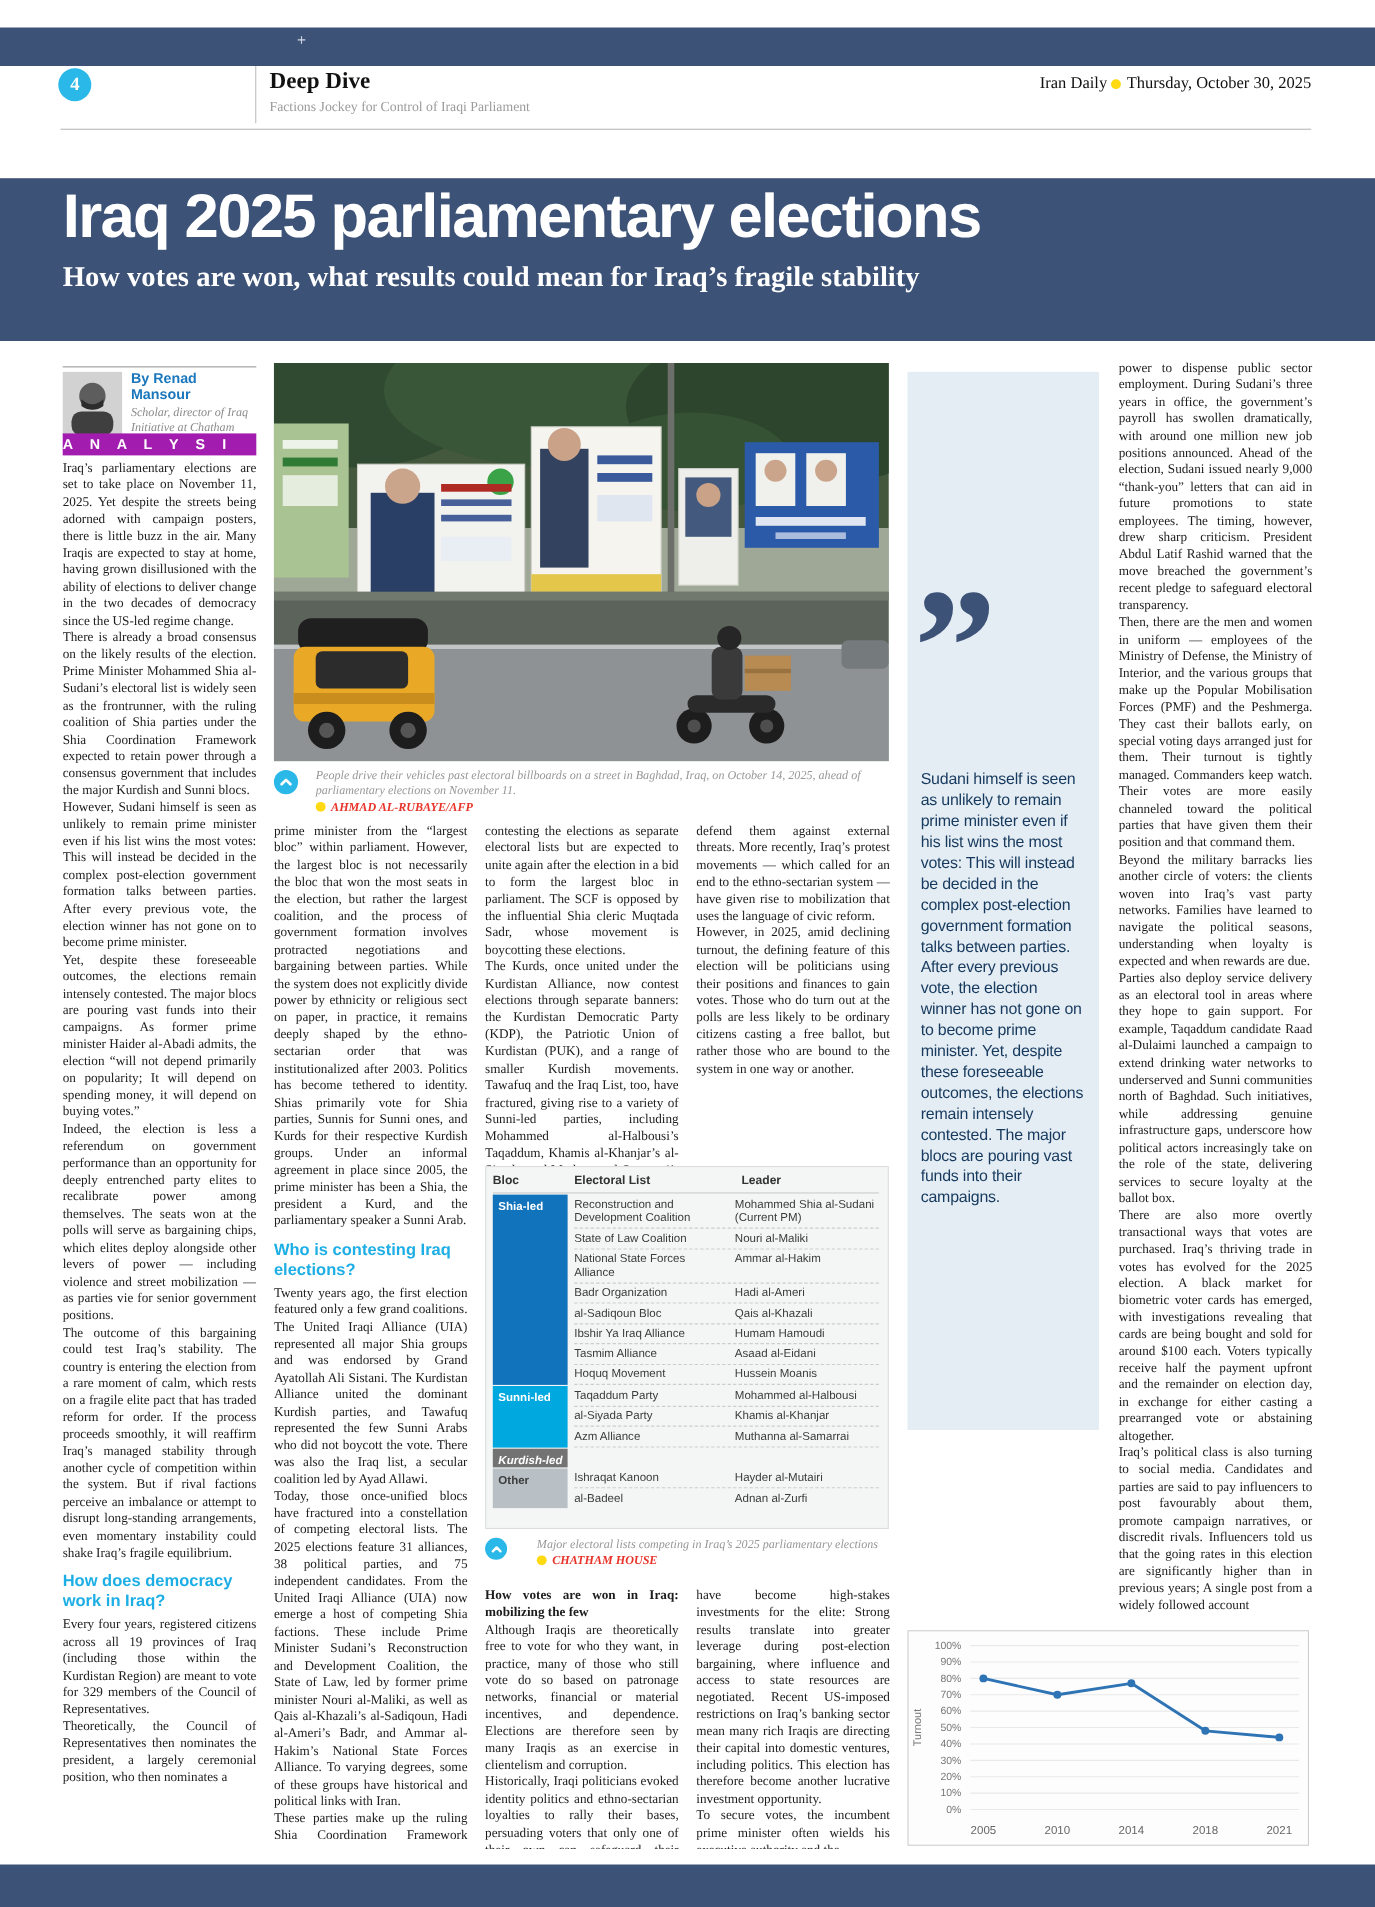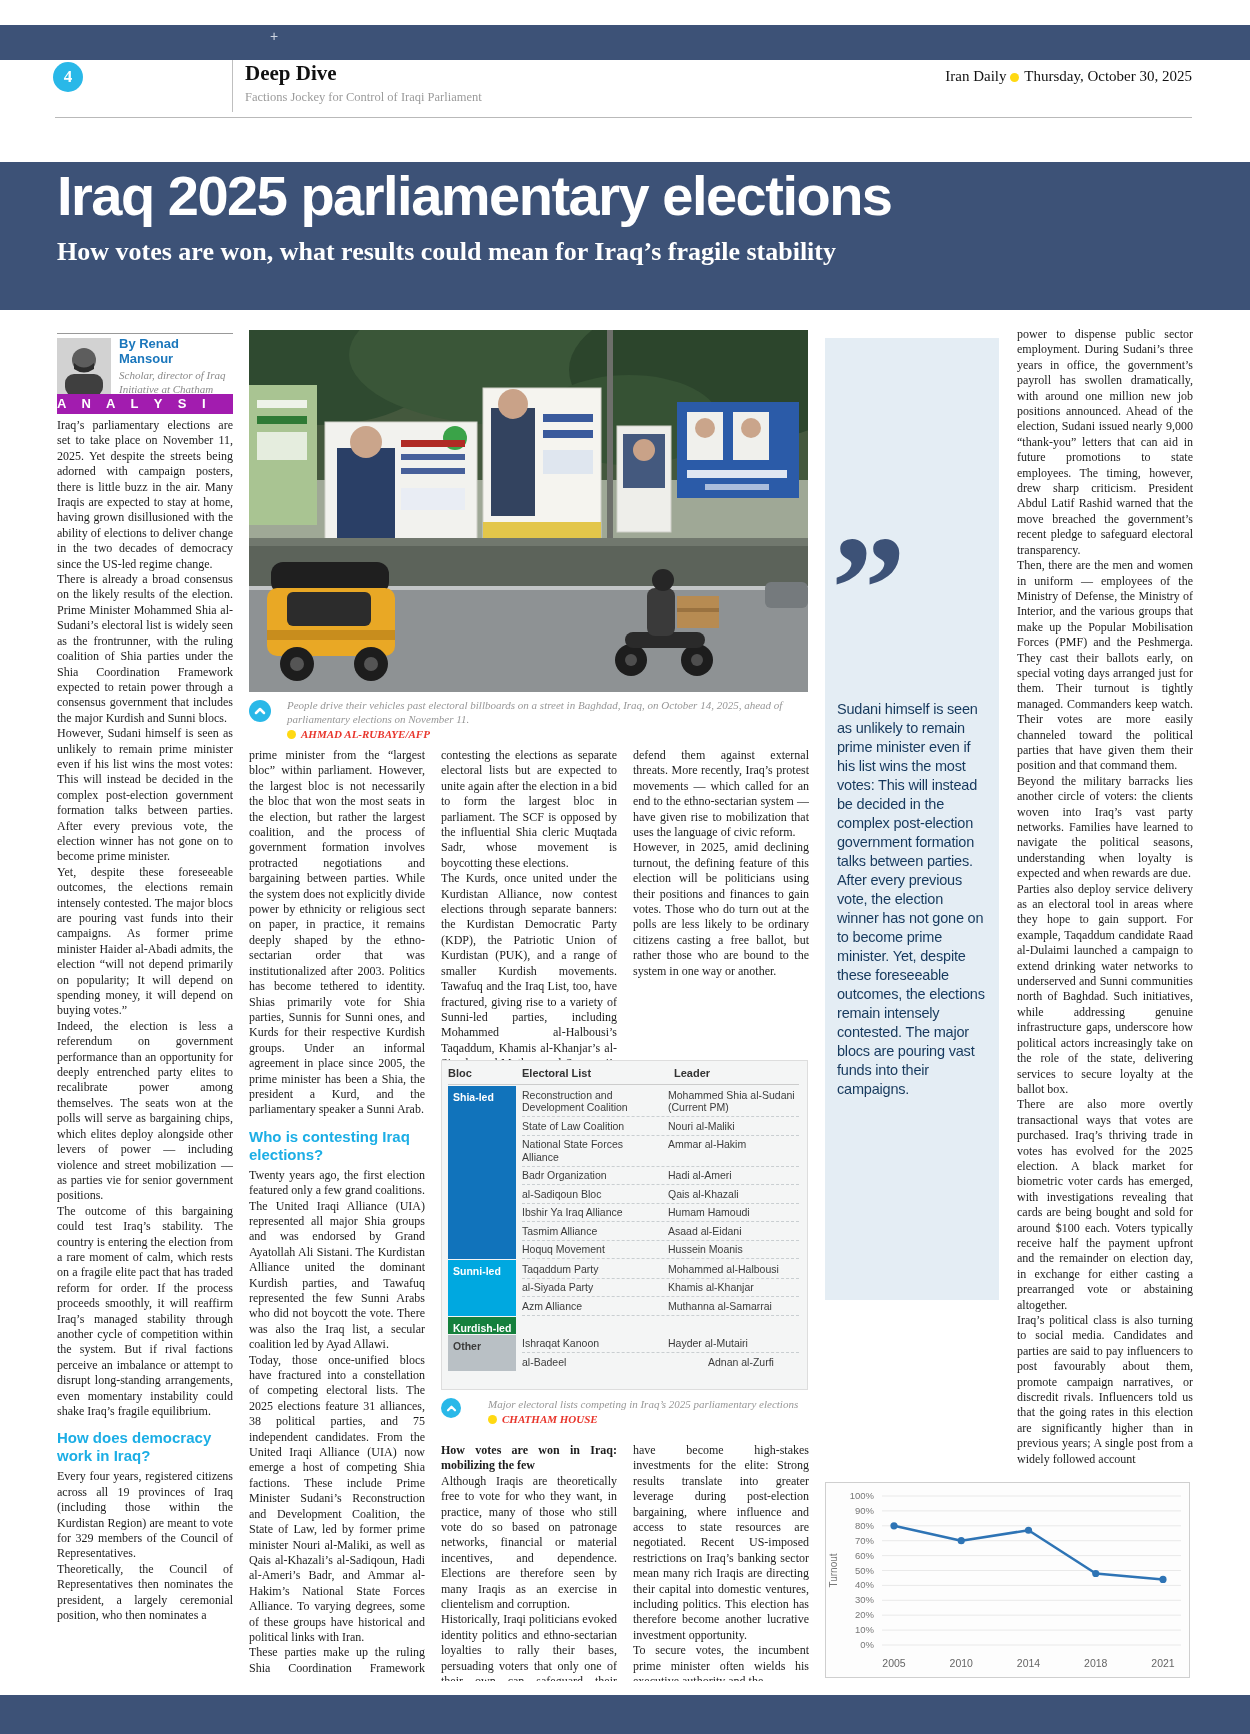--- a/index.html
+++ b/index.html
@@ -65,26 +65,26 @@
          font:bold 11px "Liberation Sans",sans-serif;color:#333;}
   .th-bloc{width:74px;}
   .th-list{width:152px;}
   .th-leader{flex:1;}
   .bloc{display:flex;margin-bottom:1px;}
   .bloc-cell{width:68px;margin-right:6px;color:#fff;font:bold 10.5px "Liberation Sans",sans-serif;
              padding:5px 0 0 5px;box-sizing:border-box;}
   .bloc-rows{flex:1;display:flex;flex-direction:column;}
   .trow{display:flex;border-bottom:1px dashed #c9ced1;padding:2.5px 0;min-height:12px;
         font:10.5px/12.5px "Liberation Sans",sans-serif;color:#3c3c3c;align-items:flex-start;}
-  .bloc:last-child .trow:last-child{border-bottom:none;gap:40px;}
+  .bloc:last-child .trow:last-child{border-bottom:none;}
   .td-list{width:146px;padding-right:6px;box-sizing:border-box;}
   .td-leader{flex:1;}
   .bg-shia{background:#1173bb;}
   .bg-sunni{background:#00a8e0;}
-  .bg-kurd{background:#15803d;}
+  .bg-kurd{background:#737373;font-style:italic;}
   .bg-other{background:#b9c0c5;color:#3c3c3c;}
 
   
   .chart-cap-box{position:absolute;left:825px;top:1426px;width:174px;height:52px;background:#e4edf4;}
   .chart-cap-text{position:absolute;left:38px;top:5px;width:132px;
                   font:italic 11px/13px "Liberation Serif",serif;color:#2b2b2b;}
   .chart-box{position:absolute;left:825px;top:1482px;width:365px;height:196px;background:#fdfdfd;
              border:1px solid #cfcfcf;box-sizing:border-box;}
 
   .chev{stroke:#fff;stroke-width:2.5;fill:none;stroke-linecap:round;stroke-linejoin:round;}

